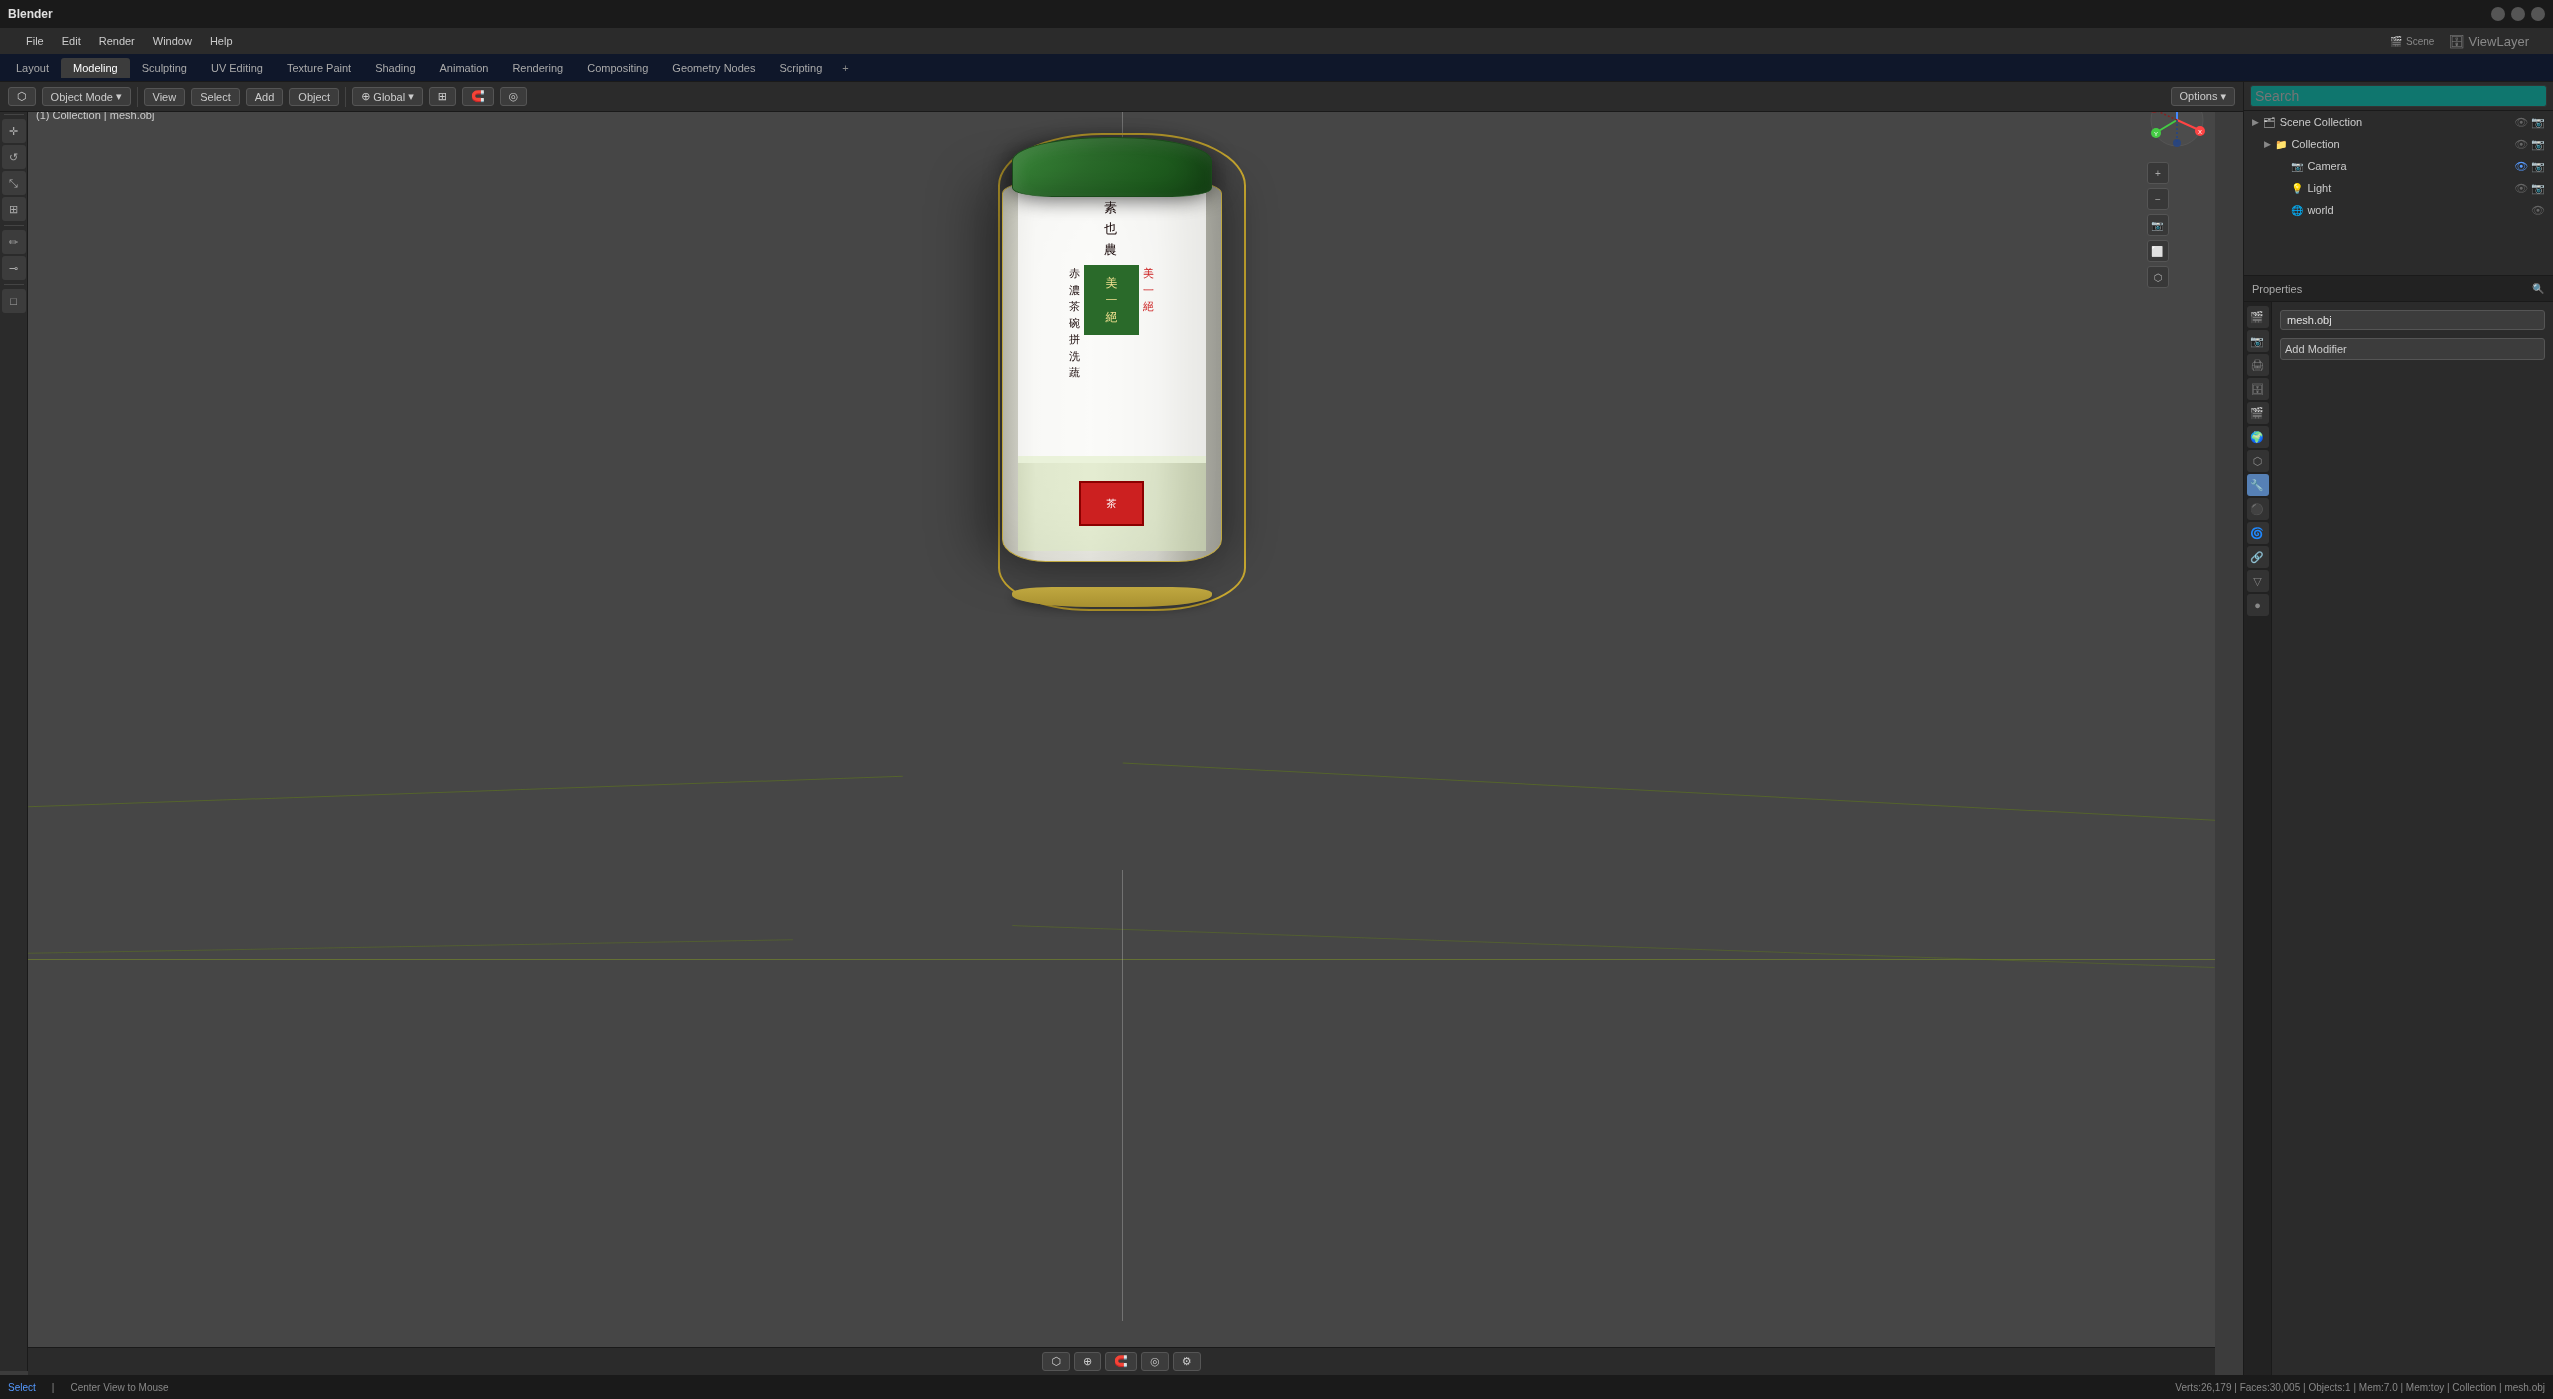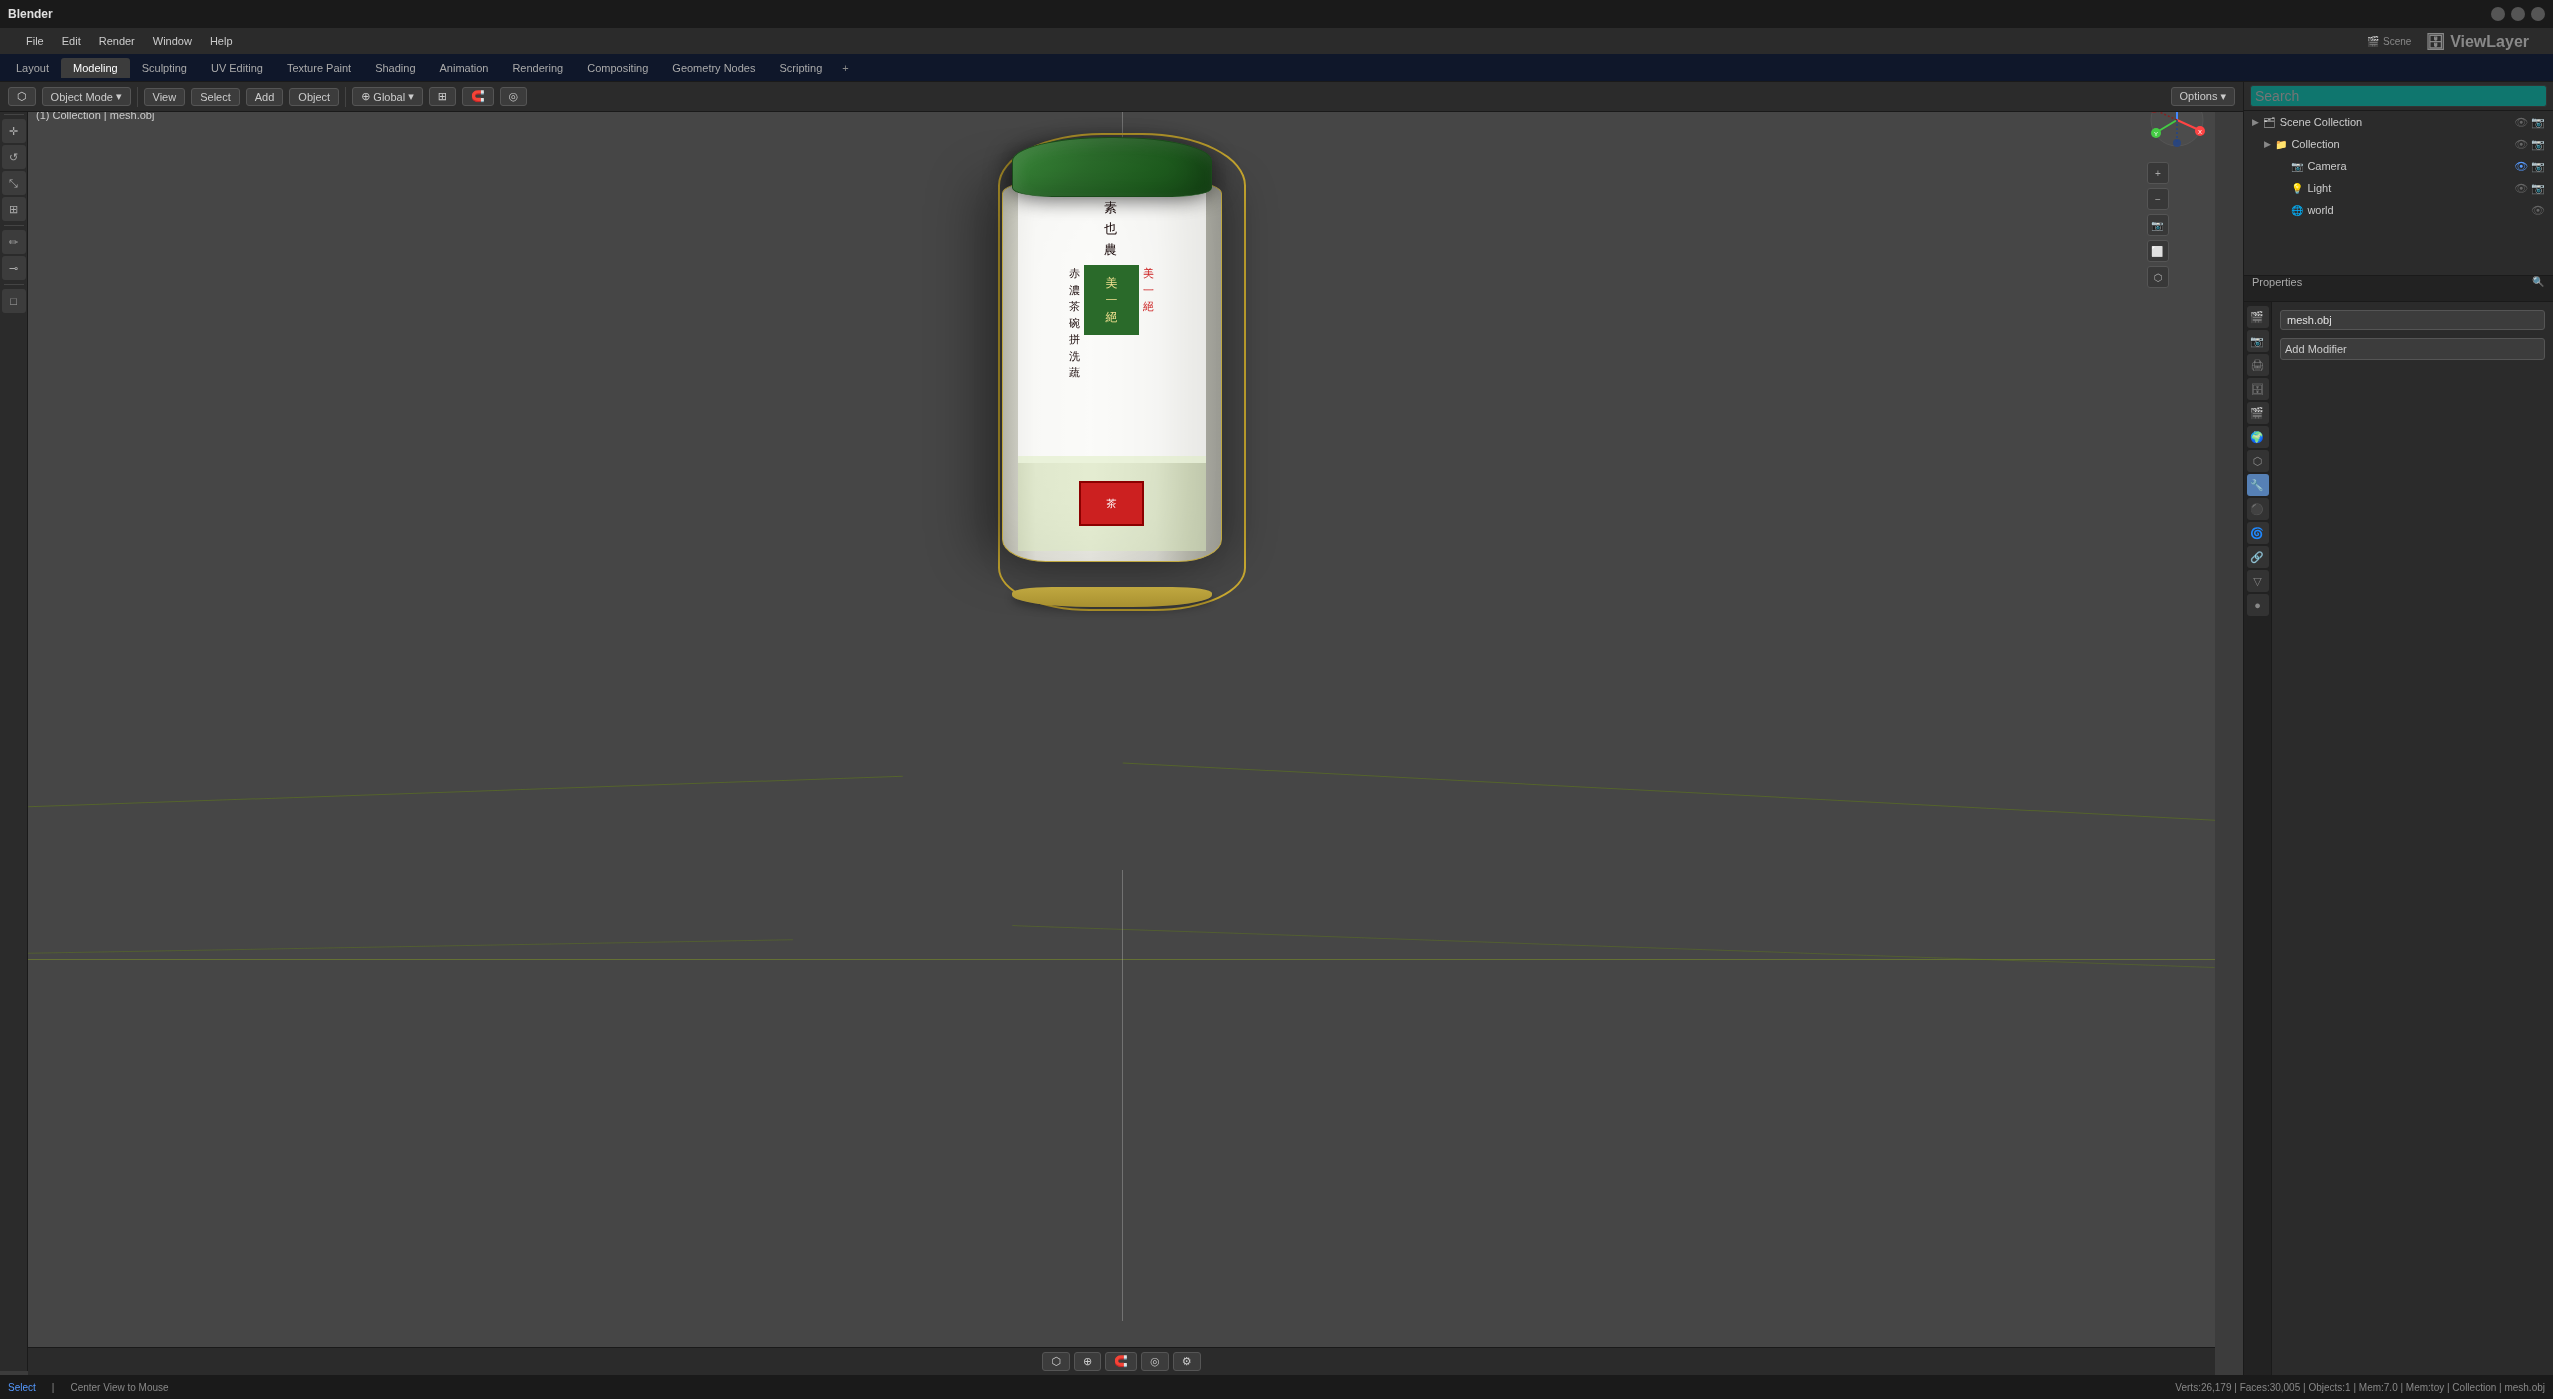--- a/index.html
+++ b/index.html
@@ -411,21 +411,21 @@
 
 <div id="menubar">
   <span class="menu-item">File</span>
   <span class="menu-item">Edit</span>
   <span class="menu-item">Render</span>
   <span class="menu-item">Window</span>
   <span class="menu-item">Help</span>
   <div style="flex:1"></div>
 
   <span style="color:#888;font-size:10px;padding:0 6px;">🎬 Scene</span>
-  <span style="color:#888;font-size:16px;padding:0 6px;font-weight:bold;">🗄 ViewLayer</span>
+  <span style="color:#888;font-size:13px;padding:0 6px;">🗄 ViewLayer</span>
 </div>
 
 <div id="tabbar">
   <div class="tab">Layout</div>
   <div class="tab active">Modeling</div>
   <div class="tab">Sculpting</div>
   <div class="tab">UV Editing</div>
   <div class="tab">Texture Paint</div>
   <div class="tab">Shading</div>
   <div class="tab">Animation</div>
@@ -732,21 +732,21 @@
       <span class="obj-icon">🌐</span>
       <span>world</span>
       <div class="outliner-right-icons">
         <span style="cursor:pointer;">👁</span>
       </div>
     </div>
   </div>
 
   <div id="properties">
 
-    <div style="height:26px;background:#222;display:flex;align-items:flex-start;padding:0 8px;border-bottom:1px solid #1a1a1a;">
+    <div style="height:26px;background:#222;display:flex;align-items:center;padding:0 8px;border-bottom:1px solid #1a1a1a;">
       <span style="font-size:11px;color:#aaa;">Properties</span>
       <div style="flex:1;"></div>
       <span style="font-size:10px;color:#666;cursor:pointer;">🔍</span>
     </div>
 
     <div id="prop-body">
 
       <div id="prop-icons">
         <div class="prop-icon-btn">🎬</div>
         <div class="prop-icon-btn">📷</div>

